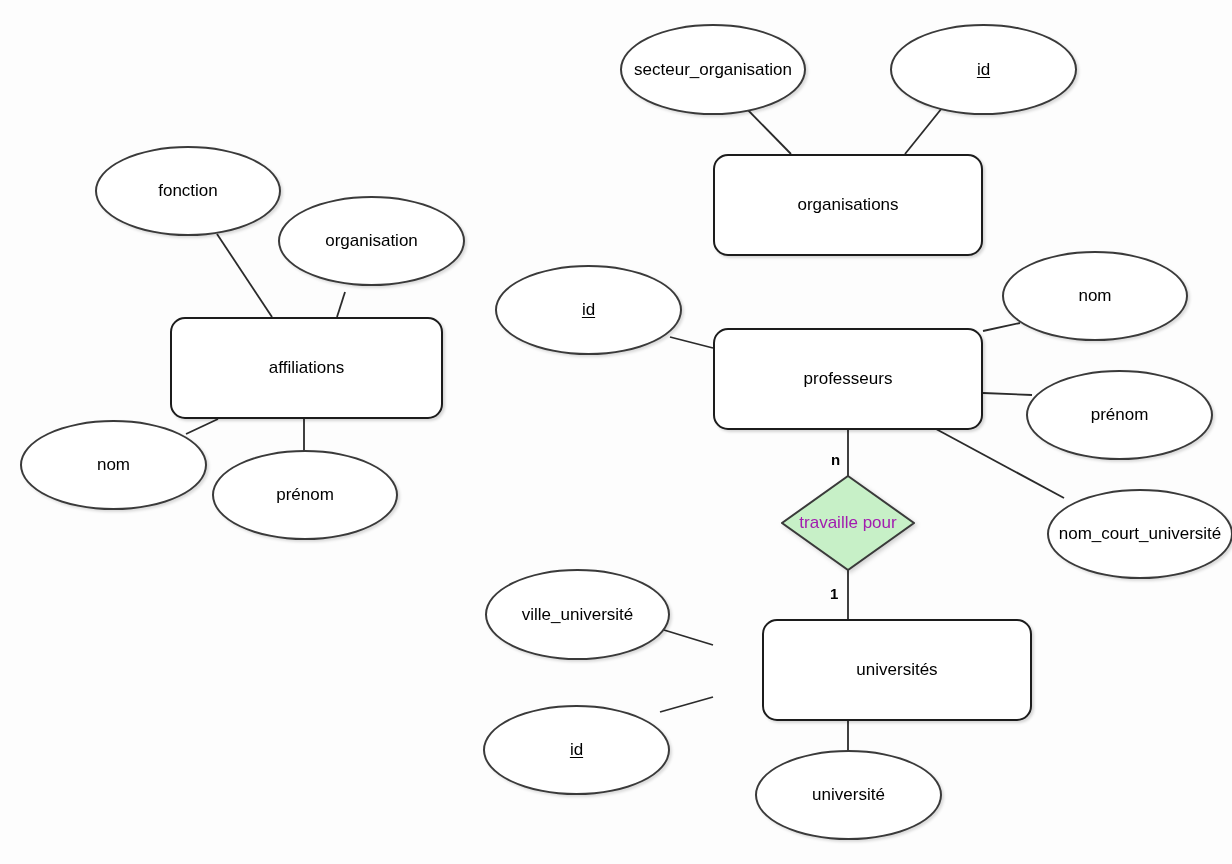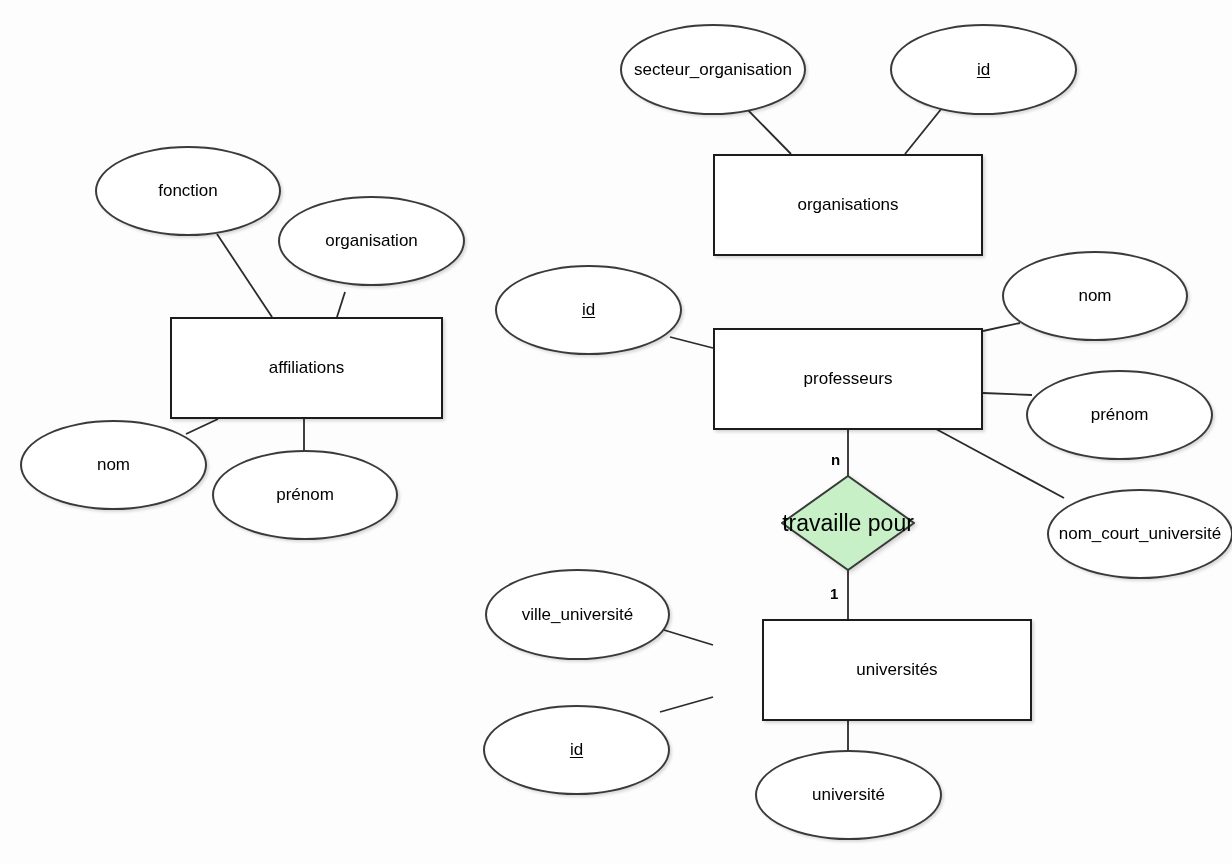--- a/index.html
+++ b/index.html
@@ -28,20 +28,21 @@
     box-sizing: border-box;
     display: flex;
     align-items: center;
     justify-content: center;
     text-align: center;
     color: #000000;
     font-size: 17px;
     line-height: 1.15;
     white-space: nowrap;
     background: #ffffff;
+    border-radius: 15px;
   }
   .entity {
     border: 2px solid #1c1c1c;
     box-shadow: 2px 2px 3px rgba(0,0,0,0.16);
   }
   .attribute {
     border: 2px solid #14532d;
     border-radius: 50%;
     box-shadow: 2px 2px 3px rgba(0,0,0,0.14);
   }
@@ -50,22 +51,22 @@
     text-underline-offset: 2px;
     text-align: center;
   }
   .relationship {
     position: absolute;
     display: flex;
     align-items: center;
     justify-content: center;
     text-align: center;
     font-family: "Liberation Sans", sans-serif;
-    font-size: 23px;
-    color: #000000;
+    font-size: 17px;
+    color: #a21caf;
     white-space: nowrap;
   }
   .relationship .diamond-shape {
     position: absolute;
     left: 0; top: 0;
     width: 100%; height: 100%;
     filter: drop-shadow(2px 2px 2px rgba(0,0,0,0.18));
   }
   .relationship .label {
     position: relative;

